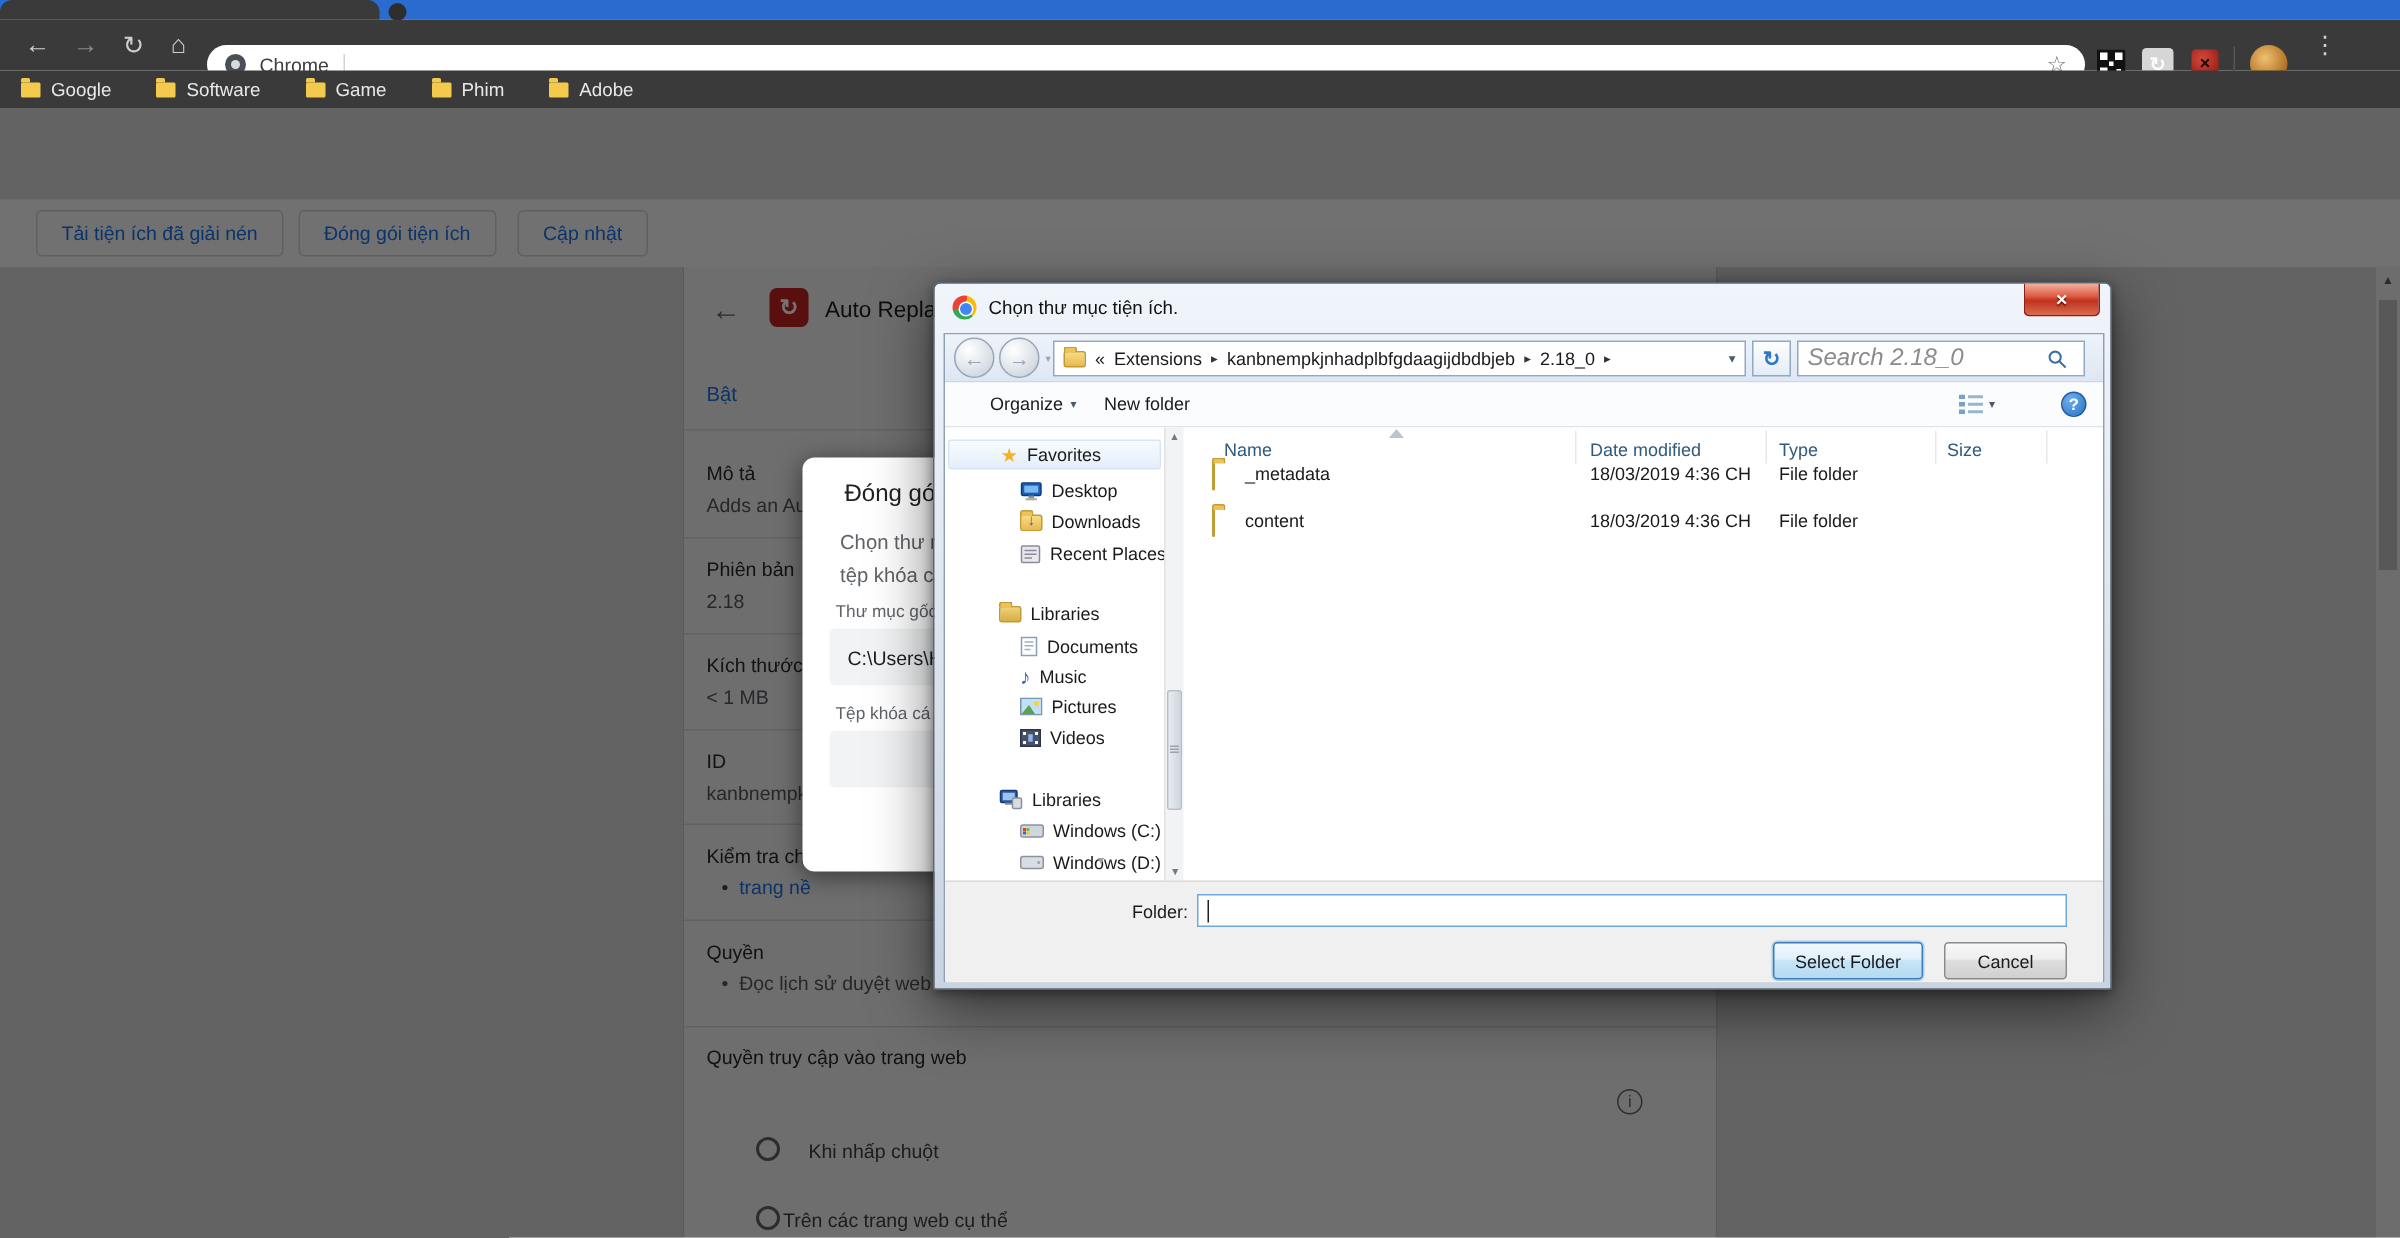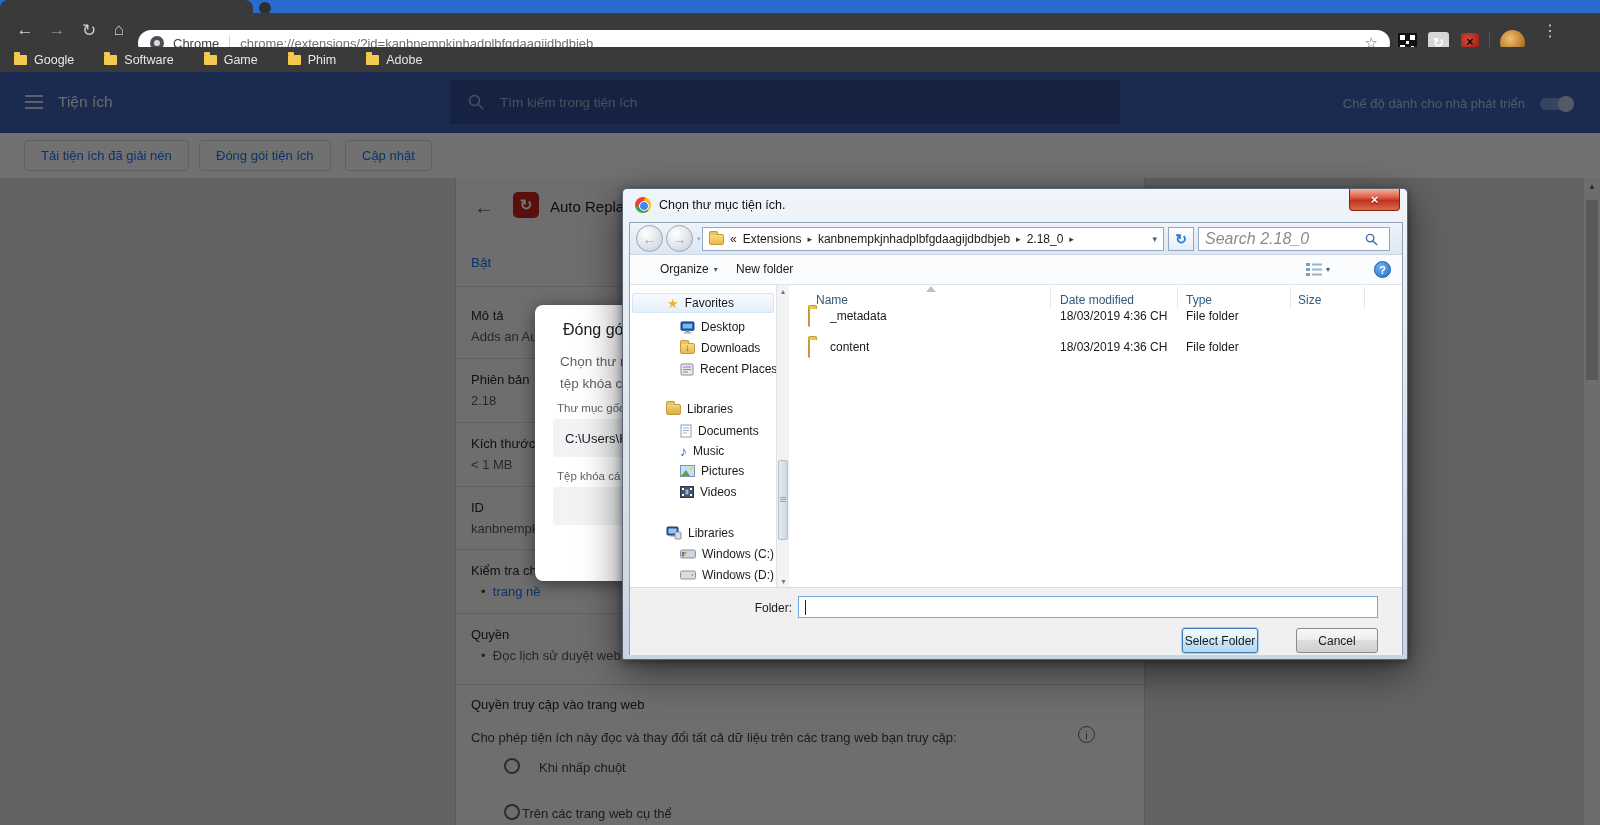--- a/index.html
+++ b/index.html
@@ -63,21 +63,21 @@
   .sidesel{background:linear-gradient(#f8fbfe,#e4eefa);border:1px solid #d6e5f3;border-radius:2px;width:142px}
   .sidescroll{position:absolute;left:146px;top:0;width:13px;height:302px;background:#f2f3f5;border-left:1px solid #e2e2e2}
   .scthumb{position:absolute;left:1px;top:175px;width:10px;height:80px;background:linear-gradient(90deg,#e8ecf1,#cfd6de);border:1px solid #b5bec9;border-radius:2px}
   .colhead{position:absolute;top:8px;font-size:12px;color:#2f5a7c}
   .colsep{position:absolute;top:2px;width:1px;height:22px;background:#e8e8e8}
   .frow{position:absolute;font-size:12px;color:#1a1a1a}
   .footer{position:absolute;left:0;top:364px;width:772px;height:68px;background:#f0f0f0;border-top:1px solid #dcdcdc}
   .folderinput{position:absolute;left:168px;top:8px;width:580px;height:22px;background:#fff;border:1px solid #70a8dc}
   .caret{position:absolute;left:6px;top:3px;width:1px;height:15px;background:#222}
   .winbtn{position:absolute;top:40px;height:25px;display:flex;align-items:center;justify-content:center;font-size:12px;color:#1a1a1a;border-radius:3px}
-  .selectbtn{left:552px;width:76px;background:linear-gradient(#f0f8fe,#e0f0fb 45%,#c8e4f8 50%,#b4daf3);border:1px solid #3f7cb8;box-shadow:0 0 0 1px #a8cdea}
+  .selectbtn{left:552px;width:100px;background:linear-gradient(#f0f8fe,#e0f0fb 45%,#c8e4f8 50%,#b4daf3);border:1px solid #3f7cb8;box-shadow:0 0 0 1px #a8cdea}
   .cancelbtn{left:666px;width:82px;background:linear-gradient(#f8f8f8,#eeeeee 45%,#dddddd 50%,#d0d0d0);border:1px solid #8a8a8a}
   .chromeico{width:16px;height:16px;border-radius:50%;background:conic-gradient(from 135deg,#34a853 0 120deg,#ea4335 120deg 240deg,#fbbc05 240deg 360deg);position:relative}
   .chromeico::after{content:"";position:absolute;left:4px;top:4px;width:8px;height:8px;border-radius:50%;background:#4285f4;border:1.5px solid #fff}
   .gripline{width:6px;height:1px;background:#9aa4b0;margin:1px auto}
   .infoico{position:absolute;width:17px;height:17px;border:1.5px solid #5f6368;border-radius:50%;color:#5f6368;font-size:11px;display:flex;align-items:center;justify-content:center}
 </style>
 </head>
 <body>
 
 <div class="r tabstrip">
@@ -87,21 +87,20 @@
 
 <div class="r toolbar">
   <div class="tbico" style="left:12px">←</div>
   <div class="tbico" style="left:44px;color:#8a8a8a">→</div>
   <div class="tbico" style="left:76px">↻</div>
   <div class="tbico" style="left:106px">⌂</div>
   <div class="r urlpill">
     <span class="siteico"></span>
     <span style="margin-left:9px;color:#3c4043">Chrome</span>
     <span class="vsep"></span>
-    <span style="color:#6b6f74">chrome://extensions/?id=kanbnempkjnhadplbfgdaagijdbdbjeb</span>
     <span style="margin-left:auto;color:#6b6f74;font-size:15px">☆</span>
   </div>
   <svg class="r" style="left:1398px;top:20px" width="19" height="19">
       <rect width="19" height="19" fill="#111"></rect>
       <rect x="2" y="2" width="5" height="5" fill="#fff"></rect>
       <rect x="12" y="2" width="5" height="5" fill="#fff"></rect>
       <rect x="2" y="12" width="5" height="5" fill="#fff"></rect>
       <rect x="8" y="8" width="3" height="3" fill="#fff"></rect>
       <rect x="13" y="13" width="3" height="3" fill="#fff"></rect>
     </svg>
@@ -129,35 +128,20 @@
       <span class="bmfo"></span>
       <span>Phim</span>
     </div>
   <div class="bmitem">
       <span class="bmfo"></span>
       <span>Adobe</span>
     </div>
 </div>
 
 <div class="r page">
-  <div class="r exthead">
-    <div class="r burger"></div>
-    <div class="r" style="left:58px;top:21px;font-size:15.5px;color:#e8edf8">Tiện ích</div>
-    <div class="r extsearch">
-      <svg width="16" height="16" viewBox="0 0 16 16">
-          <circle cx="6.5" cy="6.5" r="5" fill="none" stroke="#9fb0d6" stroke-width="1.6"></circle>
-          <line x1="10.5" y1="10.5" x2="15" y2="15" stroke="#9fb0d6" stroke-width="1.6"></line>
-        </svg>
-      <input placeholder="Tìm kiếm trong tiện ích" style="">
-    </div>
-    <div class="r" style="right:75px;top:24px;font-size:13px;color:#b9c4e0">Chế độ dành cho nhà phát triển</div>
-    <div class="r togglewrap">
-        <div class="knob"></div>
-      </div>
-  </div>
   <div class="r btnrow">
     <div class="extbtn" style="left:24px">Tải tiện ích đã giải nén</div>
     <div class="extbtn" style="left:199px">Đóng gói tiện ích</div>
     <div class="extbtn" style="left:345px">Cập nhật</div>
   </div>
 
   <div class="r card">
     <div class="r" style="left:18px;top:18px;font-size:20px;color:#5f6368">←</div>
     <div class="r fx" style="left:57px;top:14px;width:26px;height:26px;background:#c5221f;border-radius:5px;justify-content:center;color:#fff;font-weight:bold;font-size:15px">↻</div>
     <div class="r" style="left:94px;top:20px;font-size:15px;color:#202124">Auto Replay</div>
@@ -182,21 +166,20 @@
 
     <div class="clabel" style="left:15px;top:385px">Kiểm tra ch</div>
     <div class="cvalue" style="left:25px;top:406px"><span style="color:#3c4043">•&nbsp;&nbsp;</span><span class="blue">trang nề</span></div>
     <div class="cdiv" style="top:435px"></div>
 
     <div class="clabel" style="left:15px;top:449px">Quyền</div>
     <div class="cvalue" style="left:25px;top:470px"><span>•&nbsp;&nbsp;</span><span>Đọc lịch sử duyệt web</span></div>
     <div class="cdiv" style="top:506px"></div>
 
     <div class="clabel" style="left:15px;top:519px">Quyền truy cập vào trang web</div>
-    <div class="clabel" style="left:15px;top:552px;color:#3c4043">Cho phép tiện ích này đọc và thay đổi tất cả dữ liệu trên các trang web bạn truy cập:</div>
     <div class="infoico" style="left:622px;top:548px">i</div>
     <div class="radio" style="left:48px;top:580px"></div>
     <div class="cvalue" style="left:83px;top:582px;color:#3c4043">Khi nhấp chuột</div>
     <div class="radio" style="left:48px;top:626px"></div>
     <div class="cvalue" style="left:66px;top:628px;color:#3c4043">Trên các trang web cụ thể</div>
   </div>
 
   <div class="r pagescroll">
     <div style="text-align:center;font-size:8px;color:#606060;padding-top:4px">▲</div>
     <div class="r" style="left:2px;top:22px;width:12px;height:180px;background:#c4c4c4"></div>

